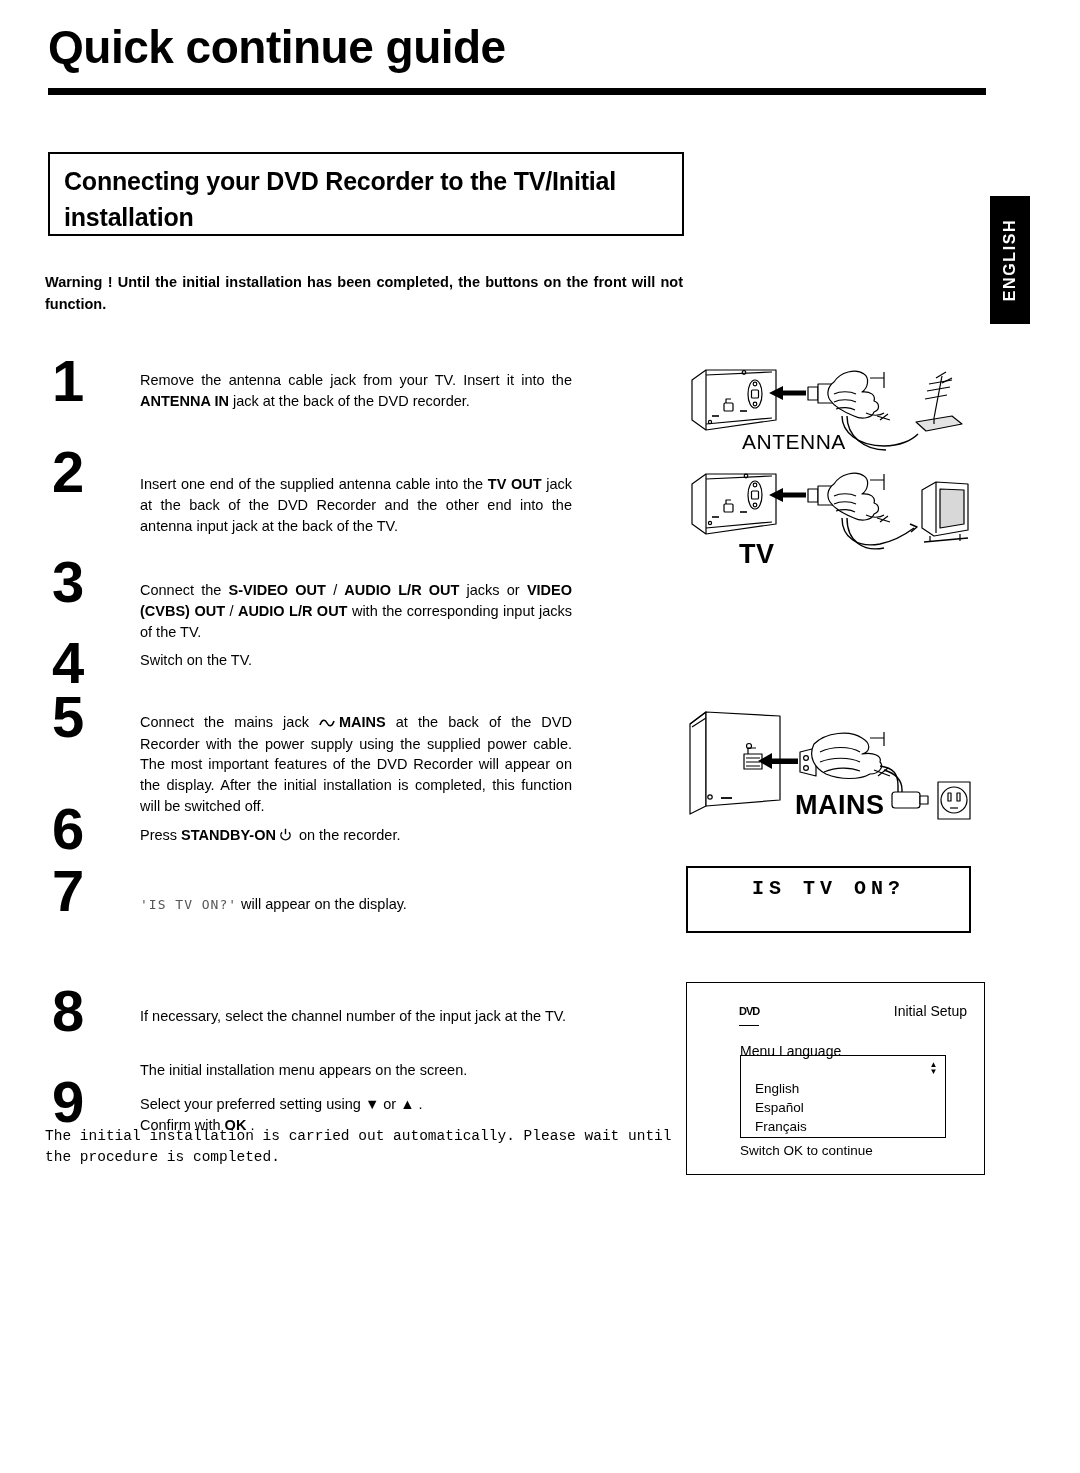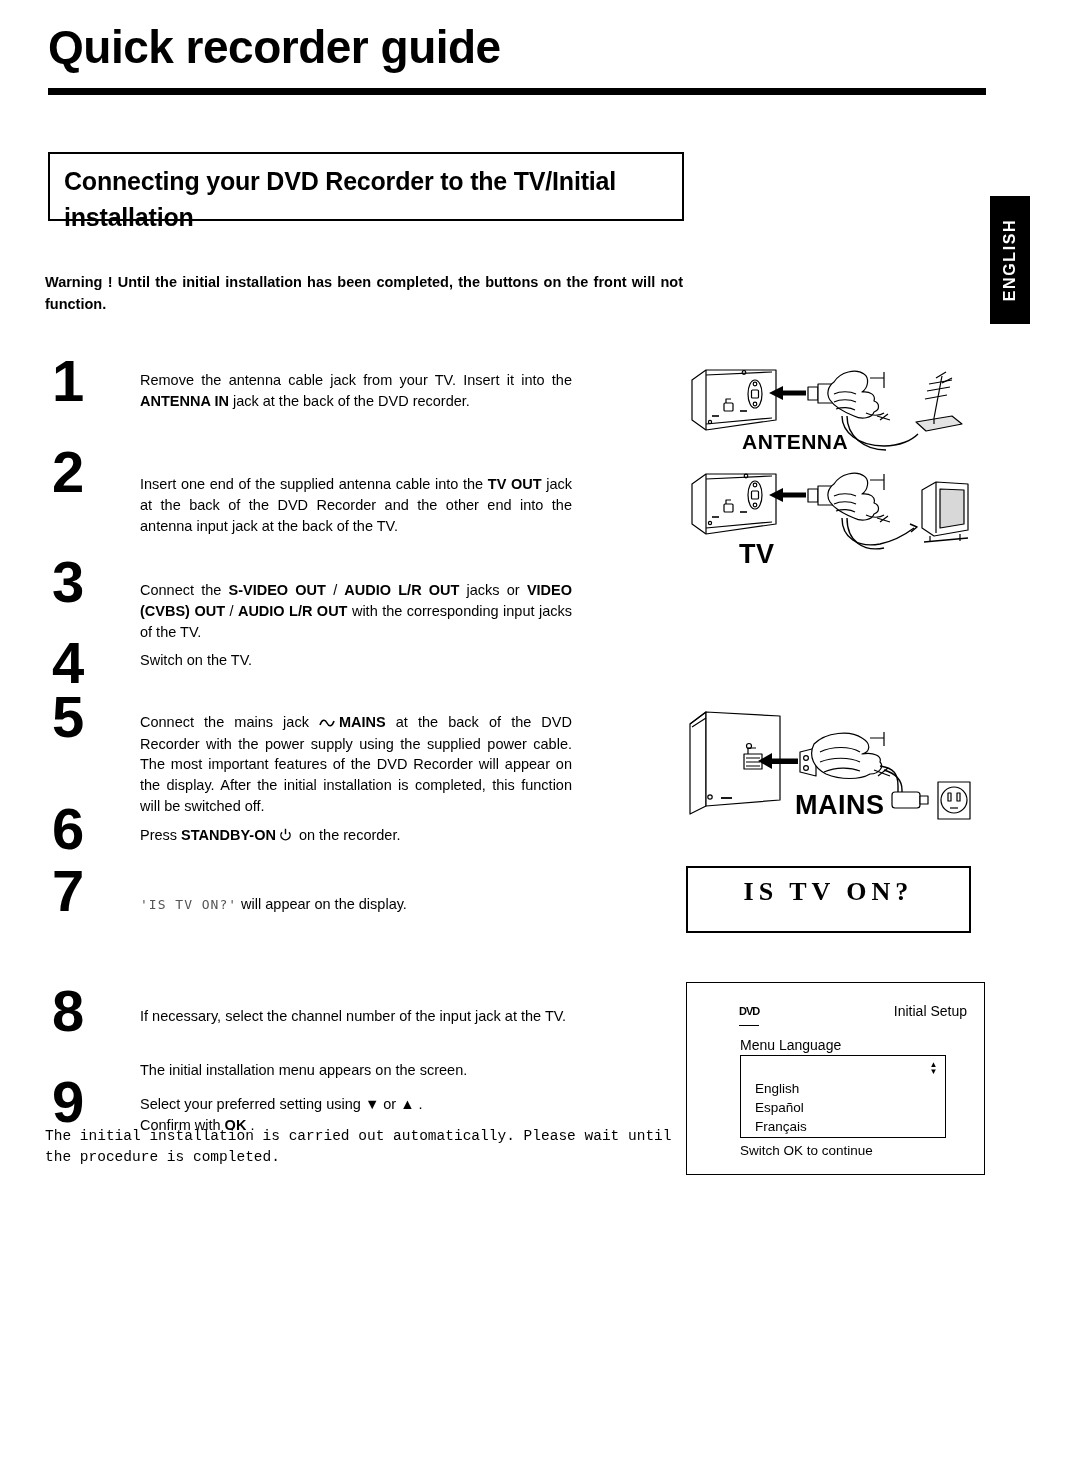--- a/index.html
+++ b/index.html
@@ -35,21 +35,21 @@
     height: 7px;
     background: #000;
   }
 
   
   #heading-box {
     position: absolute;
     left: 48px;
     top: 152px;
     width: 636px;
-    height: 69px;
+    height: 84px;
     border: 2px solid #000;
     box-sizing: border-box;
   }
   #heading-text {
     position: absolute;
     left: 14px;
     top: 10px;
     width: 600px;
     font-size: 25px;
     font-weight: bold;
@@ -156,22 +156,22 @@
     border: 2.5px solid #000;
     box-sizing: border-box;
     background: #fff;
   }
   #lcd-text {
     position: absolute;
     left: 0;
     top: 9px;
     width: 100%;
     text-align: center;
-    font-family: Liberation Serif, serif;
-    font-size: 26px;
+    font-family: Liberation Mono, monospace;
+    font-size: 20px;
     font-weight: bold;
     letter-spacing: 5px;
   }
 
   
   #osd-screen {
     position: absolute;
     left: 686px;
     top: 982px;
     width: 299px;
@@ -193,21 +193,21 @@
   }
   #osd-title {
     position: absolute;
     right: 17px;
     top: 20px;
     font-size: 14px;
   }
   #osd-subtitle {
     position: absolute;
     left: 53px;
-    top: 54px;
+    top: 60px;
     font-size: 14px;
   }
   #osd-listbox {
     position: absolute;
     left: 53px;
     top: 72px;
     width: 206px;
     height: 83px;
     border: 1.5px solid #000;
     box-sizing: border-box;
@@ -230,21 +230,21 @@
   #osd-footer {
     position: absolute;
     left: 53px;
     top: 160px;
     font-size: 13.5px;
   }
 </style>
 </head>
 <body>
 
-<div id="page-title">Quick recorder guide</div>
+<div id="page-title">Quick continue guide</div>
 <div id="title-rule"></div>
 
 <div id="heading-box">
   <div id="heading-text">Connecting your DVD Recorder to the TV/Initial installation</div>
 </div>
 
 <div id="english-tab">
   <span>ENGLISH</span>
 </div>
 
@@ -348,21 +348,21 @@
       <path d="M163 58 C163 78, 180 92, 202 92" stroke-width="1.4"></path>
 
       <path d="M258 18 L250 60"></path>
       <path d="M245 26 L268 22 M243 33 L266 29 M241 41 L263 37"></path>
       <path d="M262 14 L252 20 M268 20 L258 25"></path>
       <polygon points="232,64 268,58 278,66 242,73" fill="#e3e3e3"></polygon>
       <path d="M250 60 L250 66"></path>
     </g>
   </svg>
 </div>
-<div style="position:absolute; left:742px; top:430px; font-size:21px; font-weight:bold; letter-spacing:0.5px;">ANTENNA</div>
+<div style="position:absolute; left:742px; top:430px; font-size:21px; font-weight:normal; letter-spacing:0.5px;">ANTENNA</div>
 
 <div class="illus" style="left:684px; top:462px;">
   <svg width="290" height="100" viewBox="0 0 290 100" aria-hidden="true">
     <g fill="none" stroke="#000" stroke-width="1.2" stroke-linejoin="round">
       <path d="M8 22 L22 12 L92 12 L92 62 L22 72 L8 62 Z" fill="#fff"></path>
       <path d="M22 12 L22 72"></path>
       <path d="M22 17 L88 14"></path>
       <path d="M22 66 L88 60"></path>
       <ellipse cx="71" cy="33" rx="7" ry="14" fill="#fff"></ellipse>
       <circle cx="71" cy="23" r="1.8"></circle>

